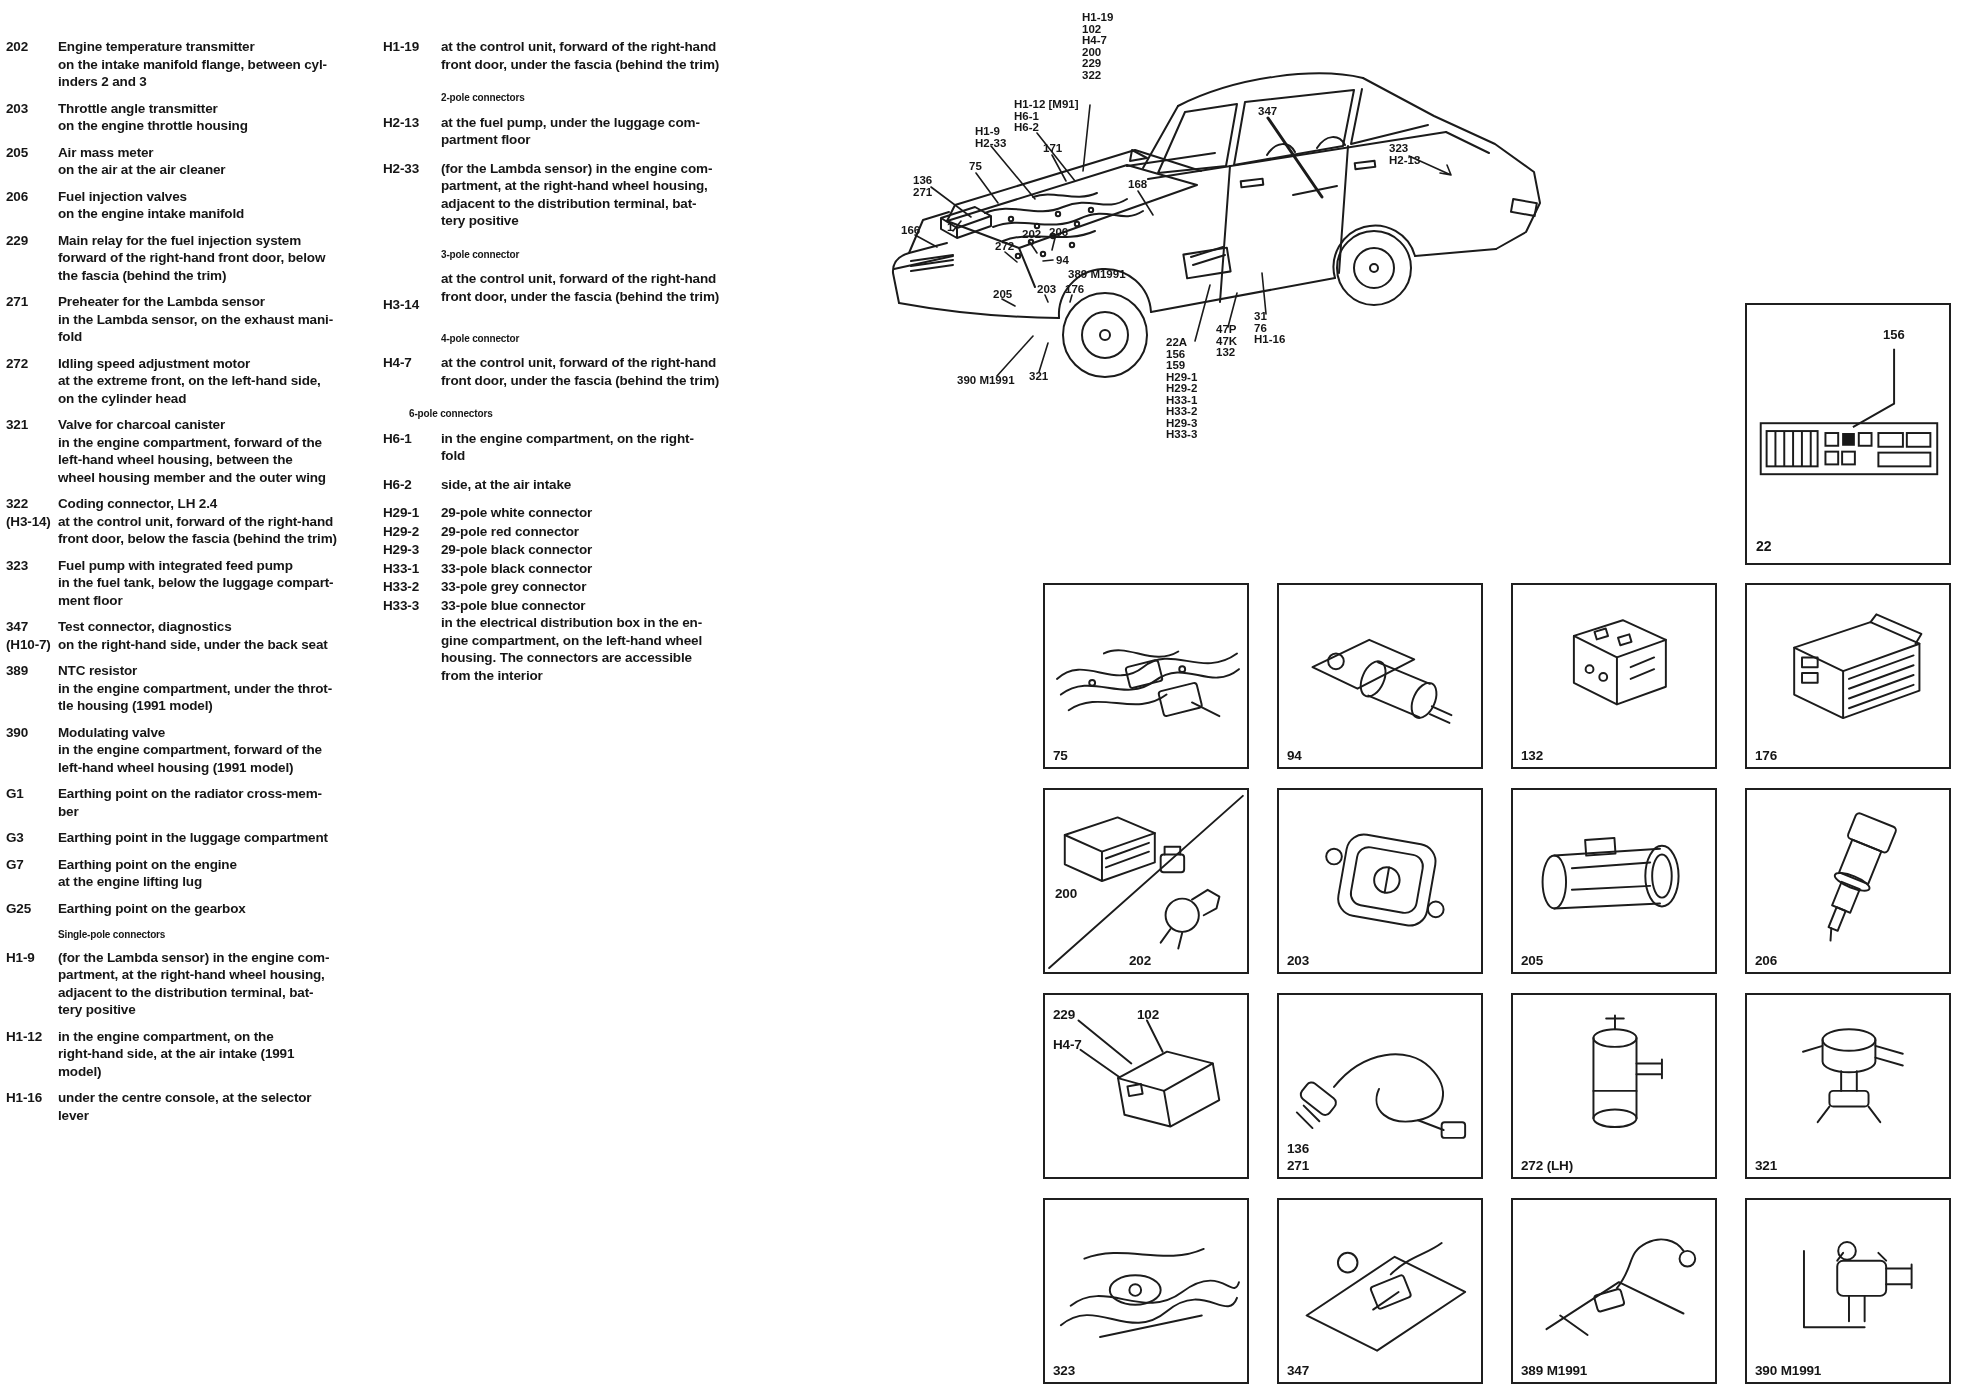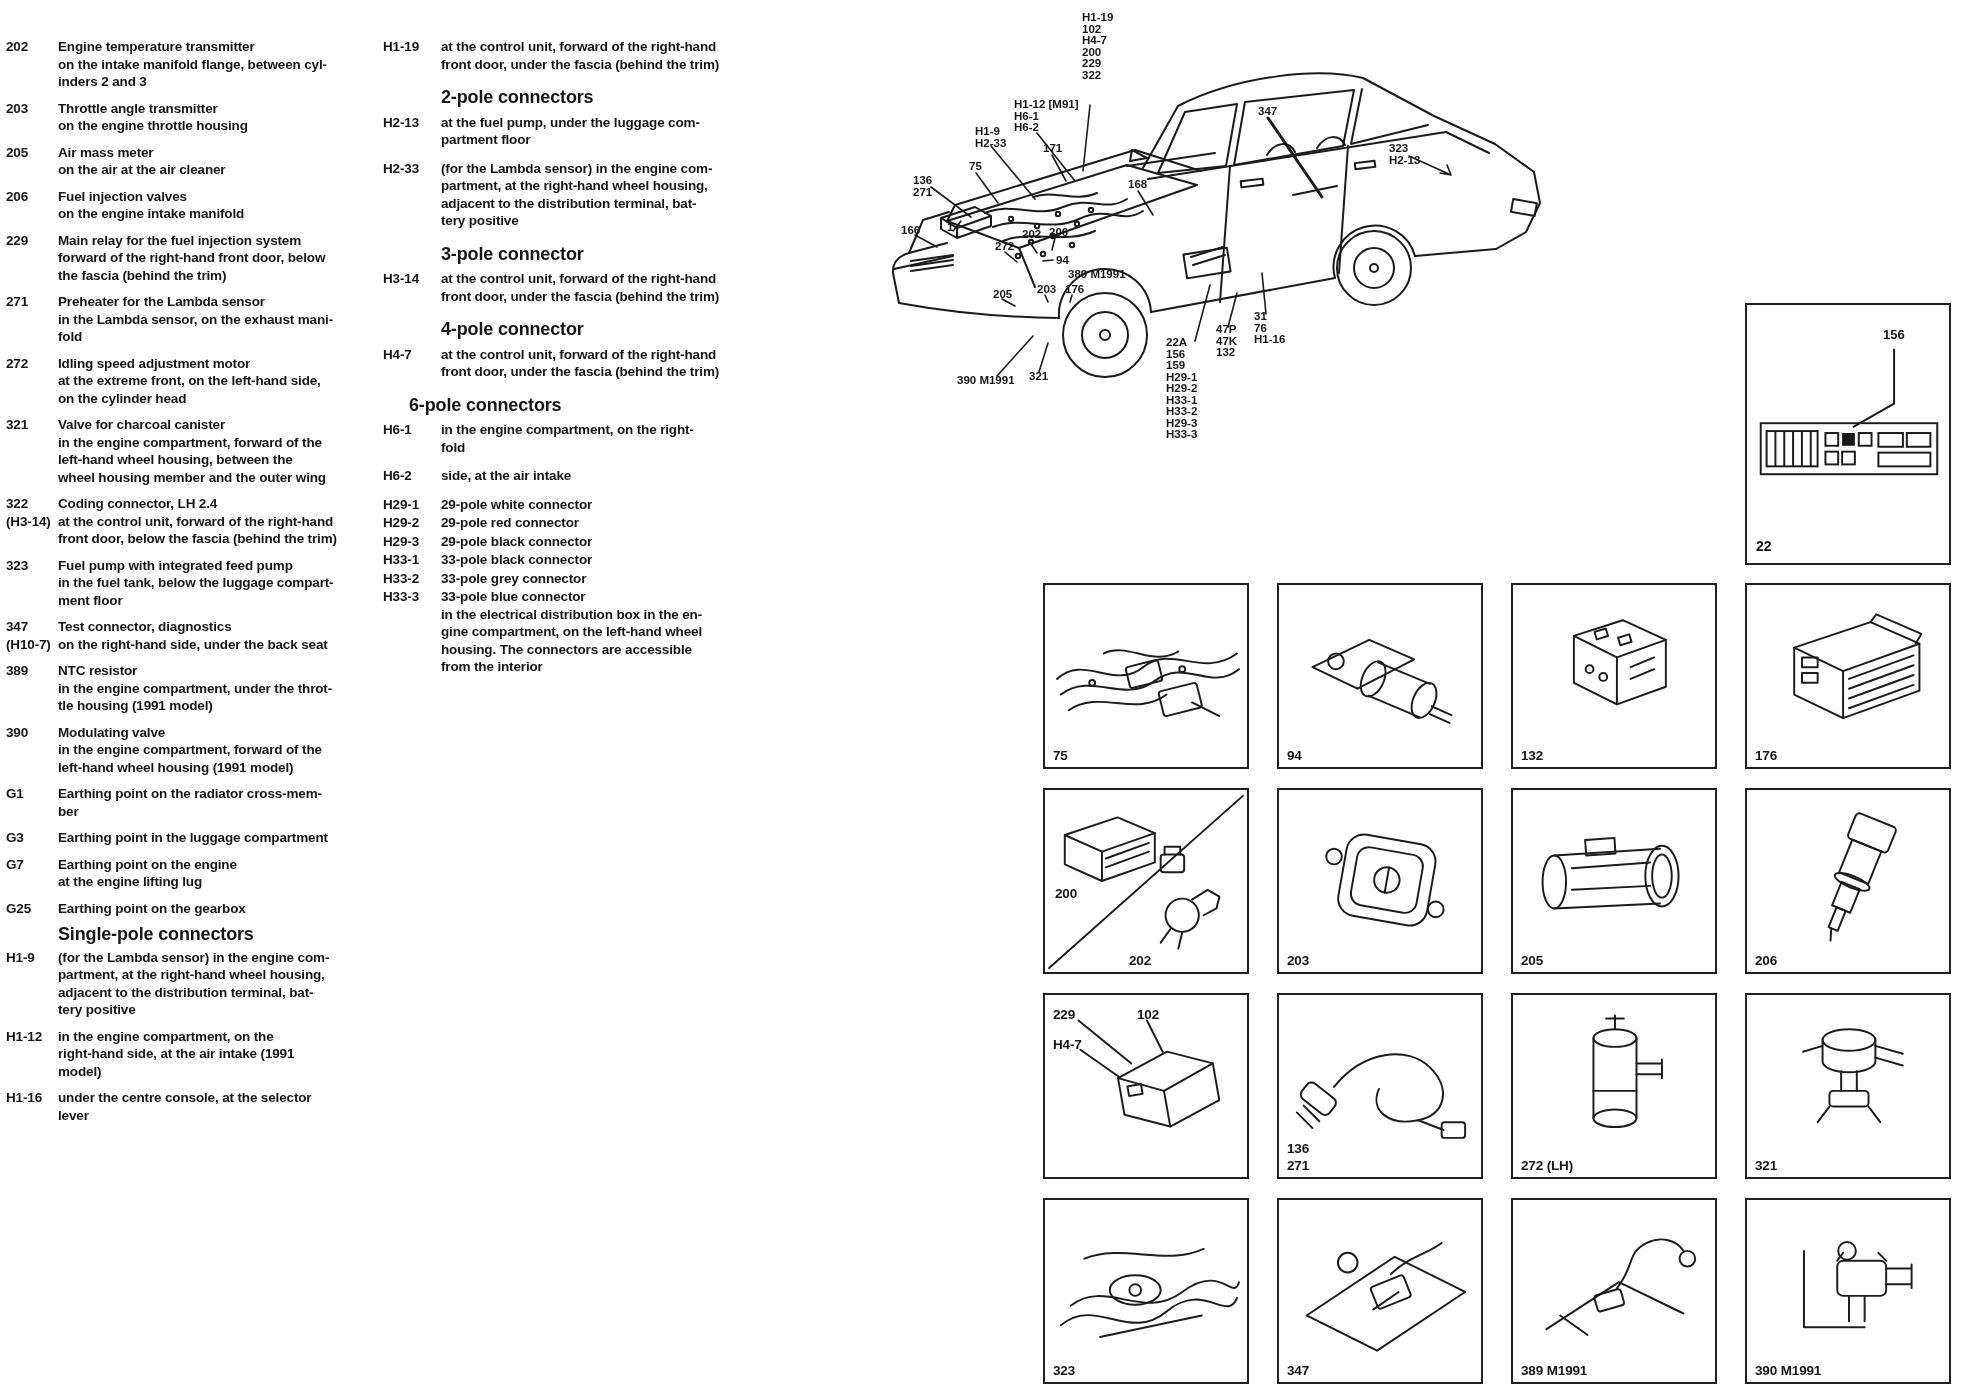--- a/index.html
+++ b/index.html
@@ -8,21 +8,21 @@
   .page{position:relative;width:1980px;height:1392px;background:#ffffff;overflow:hidden}
 
   
   .textcol{position:absolute;top:38px}
   #left-col{left:6px;width:360px}
   #mid-col{left:383px;width:376px}
   .entry{display:flex;margin-bottom:9px}
   #mid-col .entry{margin-bottom:11px}
   .entry.tight,#mid-col .entry.tight{margin-bottom:1px}
   .gut div,.ebody div{font-size:13.5px;line-height:17.5px;font-weight:700;white-space:nowrap;letter-spacing:-0.15px}
-  .list-header{font-size:18px;line-height:17.5px;font-weight:700;margin:6px 0 5px 0;letter-spacing:-0.15px}
+  .list-header{font-size:10px;line-height:17.5px;font-weight:700;margin:6px 0 5px 0;letter-spacing:-0.15px}
   #mid-col .list-header{margin-top:16px;margin-bottom:7px}
 
   
   #car-wrap{position:absolute;left:885px;top:5px;width:690px;height:460px}
   #car-wrap svg{width:100%;height:100%}
   #car-wrap text{font-family:"Liberation Sans","DejaVu Sans",sans-serif;font-weight:700;font-size:11.5px;fill:#161616}
 
   
   .inset-box{position:absolute;border:2px solid #1f1f1f;background:#fff}
   .inset-box svg{position:absolute;left:0;top:0;width:100%;height:100%}
@@ -262,21 +262,21 @@
         </div>
         <div class="ebody">
           <div>(for the Lambda sensor) in the engine com-</div>
           <div>partment, at the right-hand wheel housing,</div>
           <div>adjacent to the distribution terminal, bat-</div>
           <div>tery positive</div>
         </div>
       </div>
       <div class="list-header" style="margin-left: 58px;">3-pole connector</div>
       <div class="entry">
-        <div class="gut" style="flex: 0 0 58px;">
+        <div class="gut" style="flex: 0 0 58px; margin-top: 26px;">
           <div>H3-14</div>
         </div>
         <div class="ebody">
           <div>at the control unit, forward of the right-hand</div>
           <div>front door, under the fascia (behind the trim)</div>
         </div>
       </div>
       <div class="list-header" style="margin-left: 58px;">4-pole connector</div>
       <div class="entry">
         <div class="gut" style="flex: 0 0 58px;">

